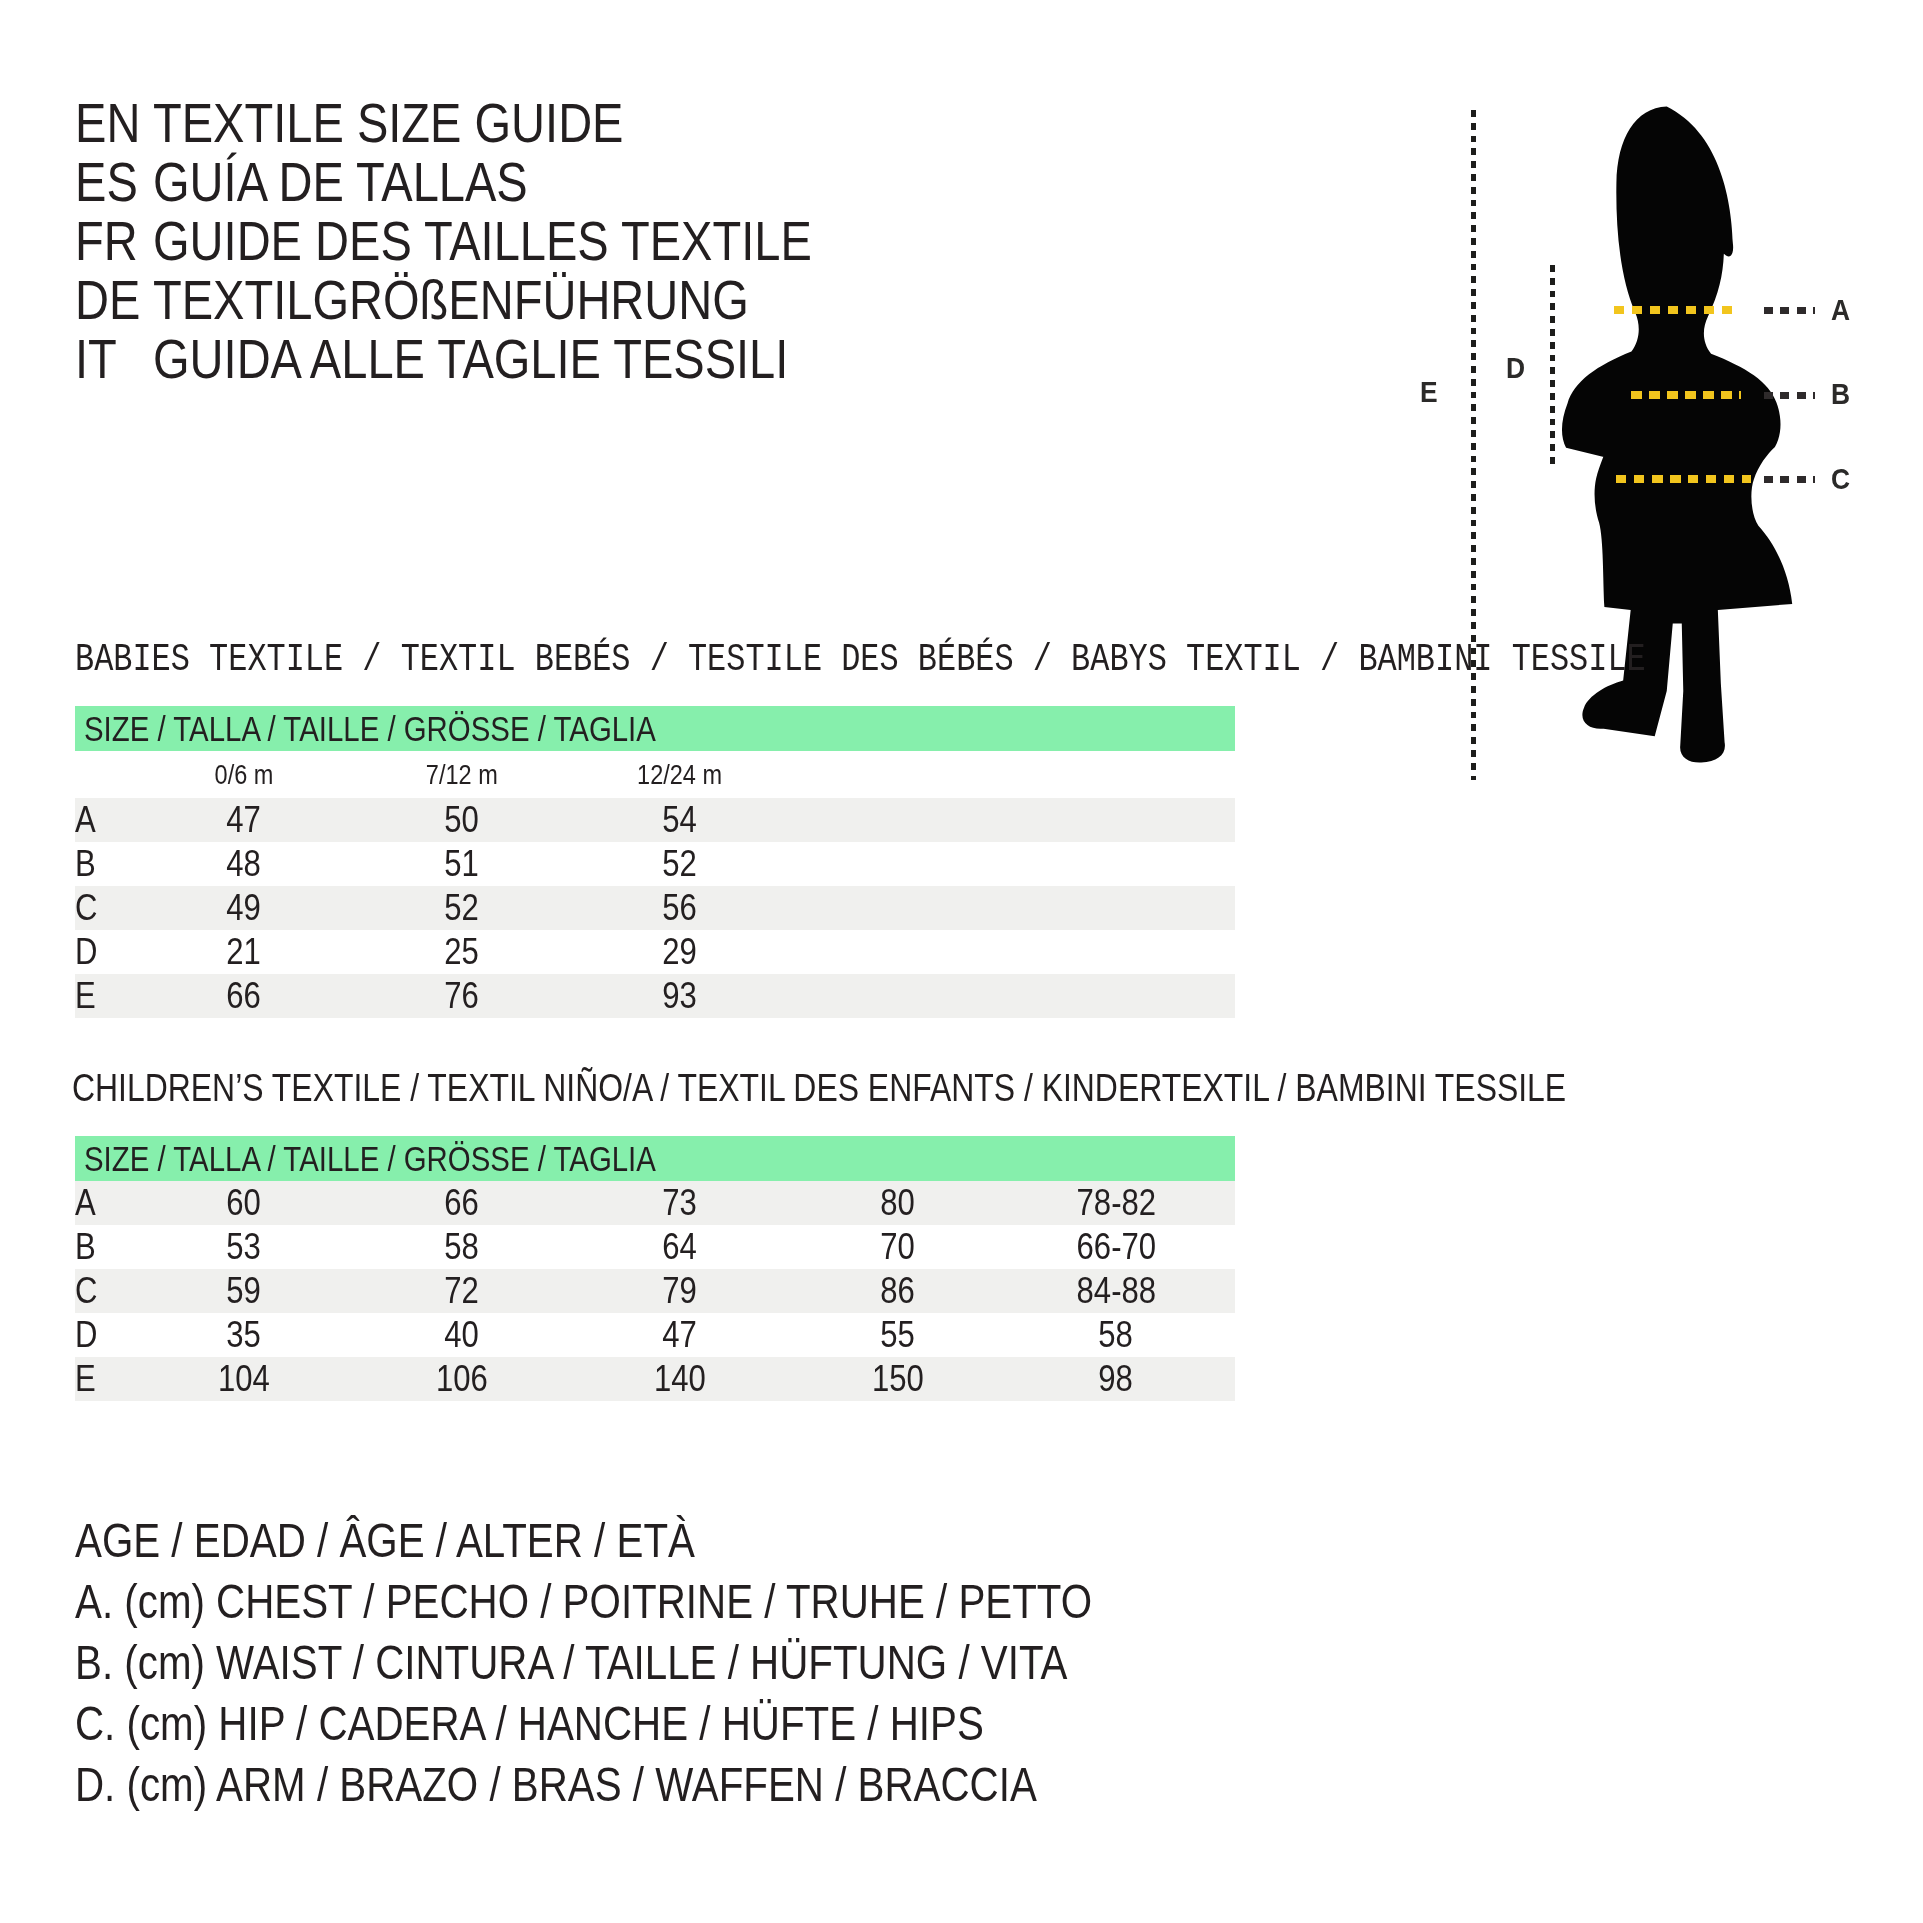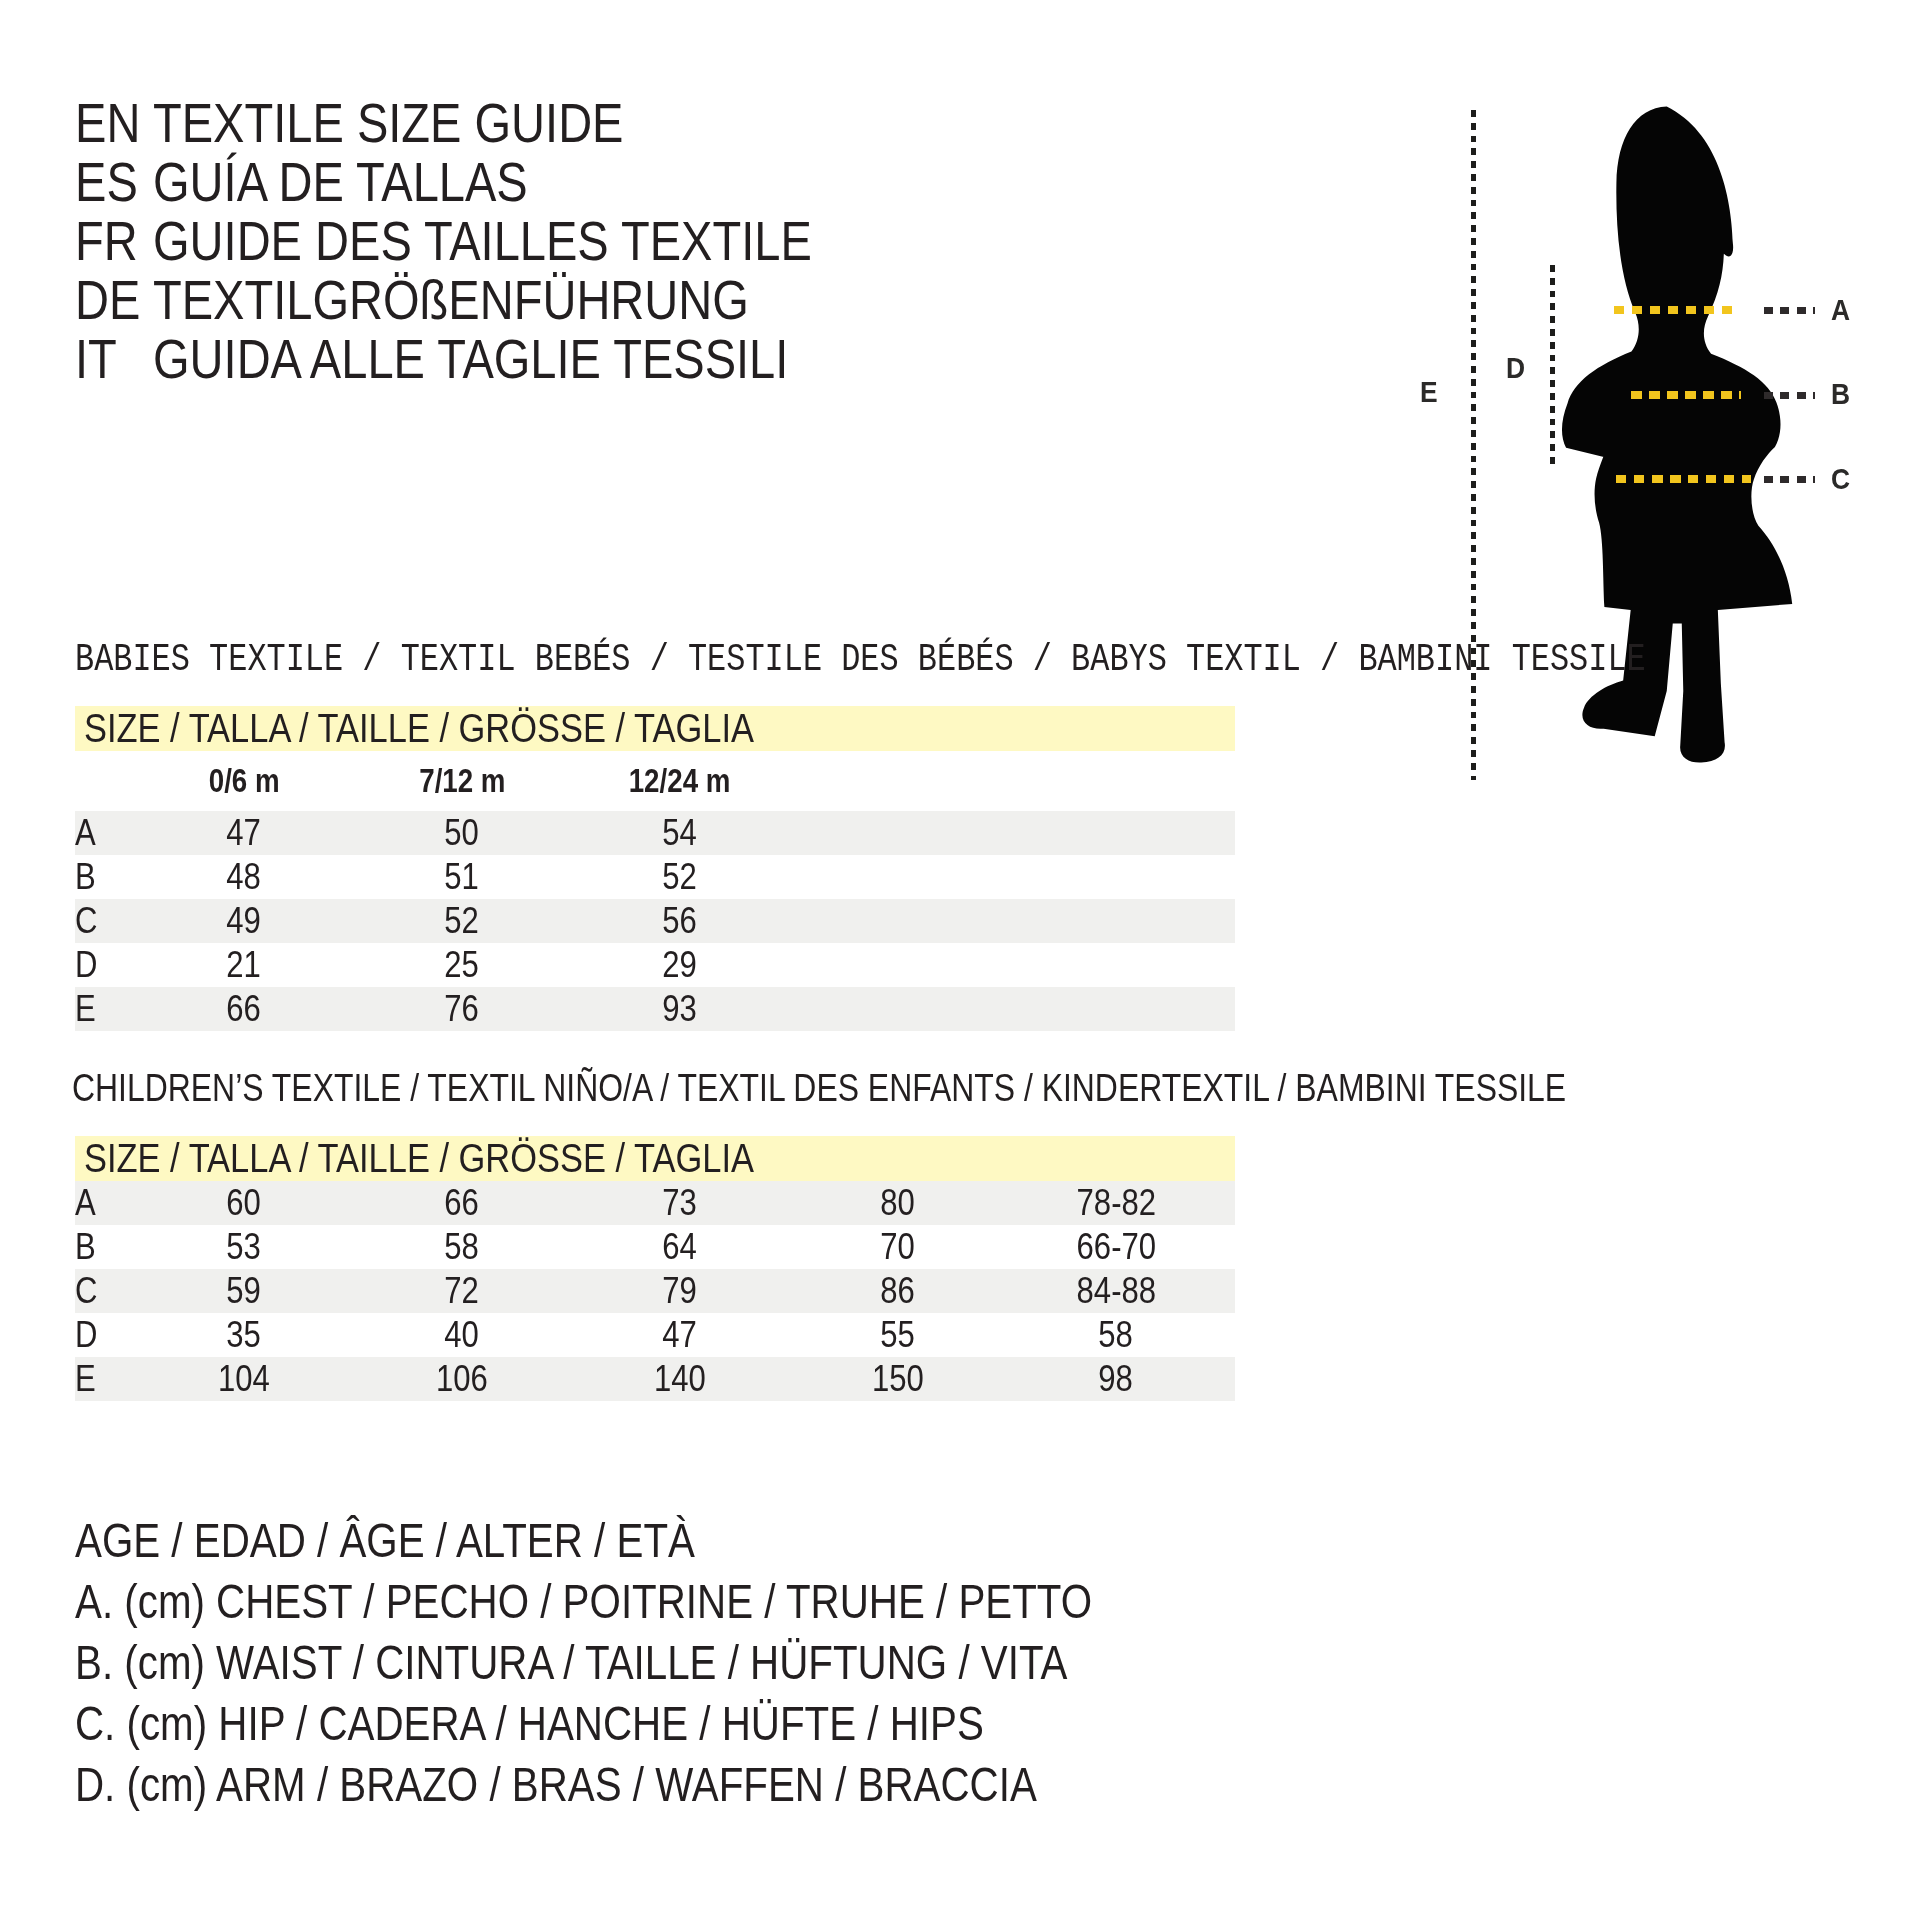--- a/index.html
+++ b/index.html
@@ -15,22 +15,22 @@
   
   .langs { left:75px; top:93px; }
   .lang-row { display:flex; align-items:center; height:59px; font-size:56px; }
   .lang-code { width:78px; flex:0 0 auto; }
 
   
   .sec-title { font-size:38px; line-height:42px; }
 
   
   .stable { width:1160px; }
-  .tbar { height:45px; background:#fef9c3; display:flex; align-items:center; padding-left:9px; font-size:41px; }
-  .mrow { height:60px; display:flex; align-items:center; font-size:33px;font-weight:bold; }
+  .tbar { height:45px; background:#86efac; display:flex; align-items:center; padding-left:9px; font-size:35px; }
+  .mrow { height:47px; display:flex; align-items:center; font-size:28px; }
   .drow { height:44px; display:flex; align-items:center; font-size:37px; }
   .drow.alt { background:#f0f0ee; }
   .lblcol { width:60px; flex:0 0 auto; }
   .col { width:218px; flex:0 0 auto; text-align:center; }
 
   
   .legend { left:75px; top:1507px; }
   .legend-line { height:61px; display:flex; align-items:flex-end; font-size:48px; }
 
   

